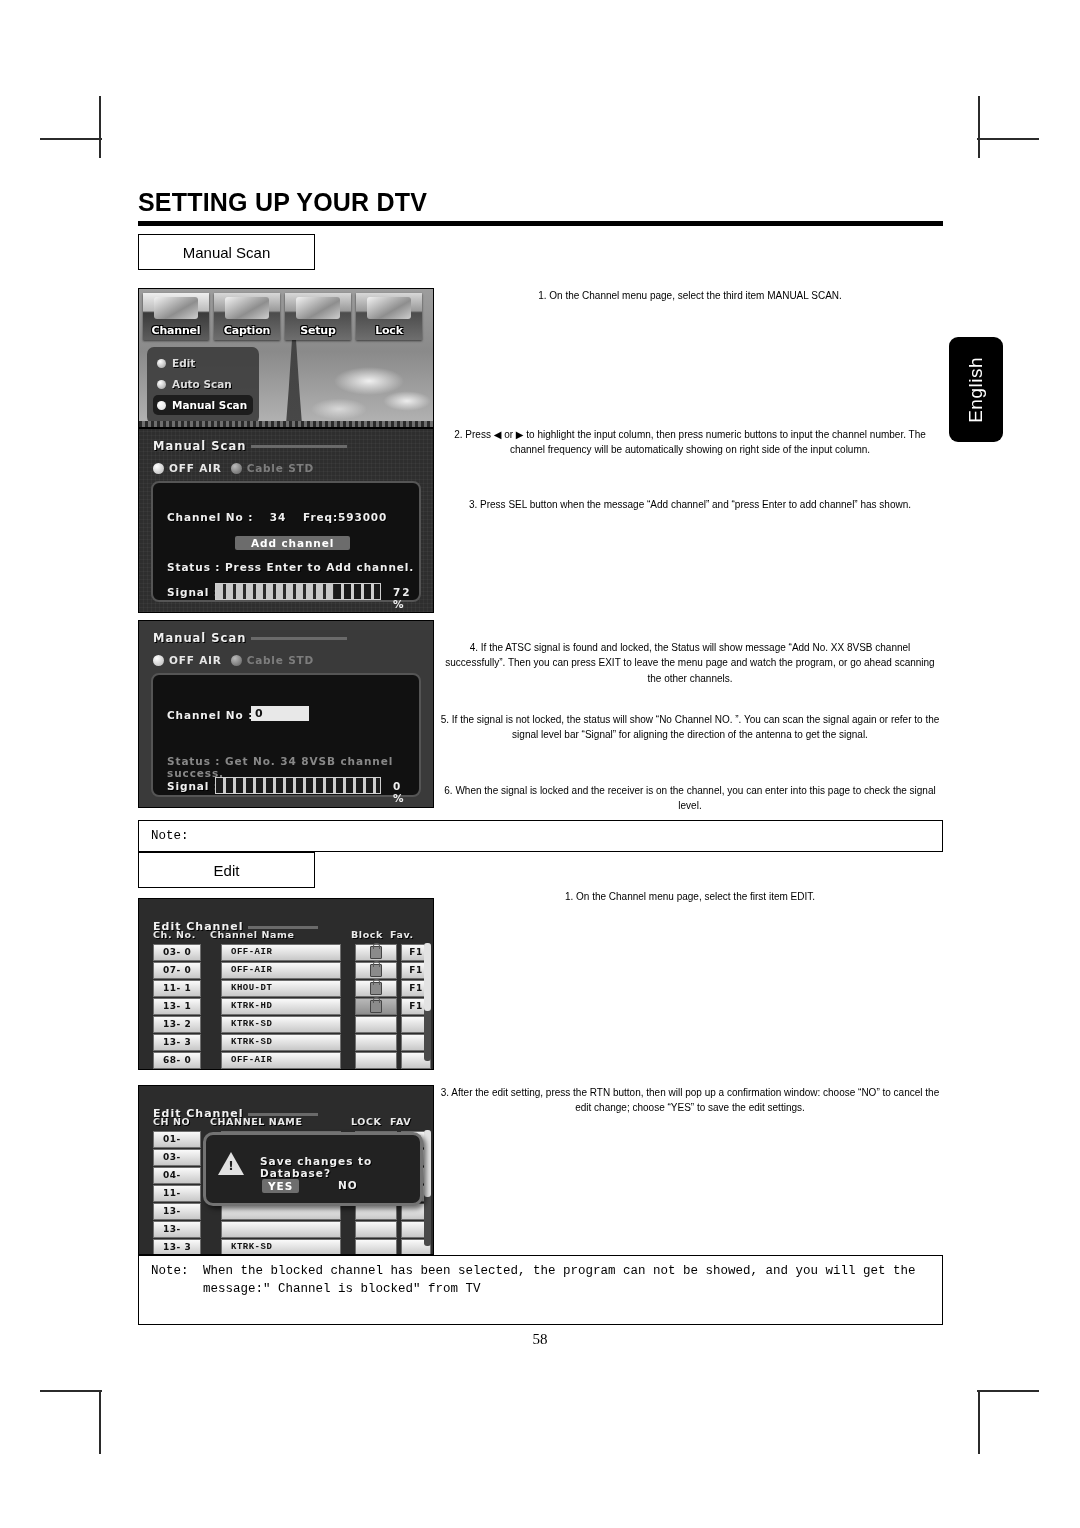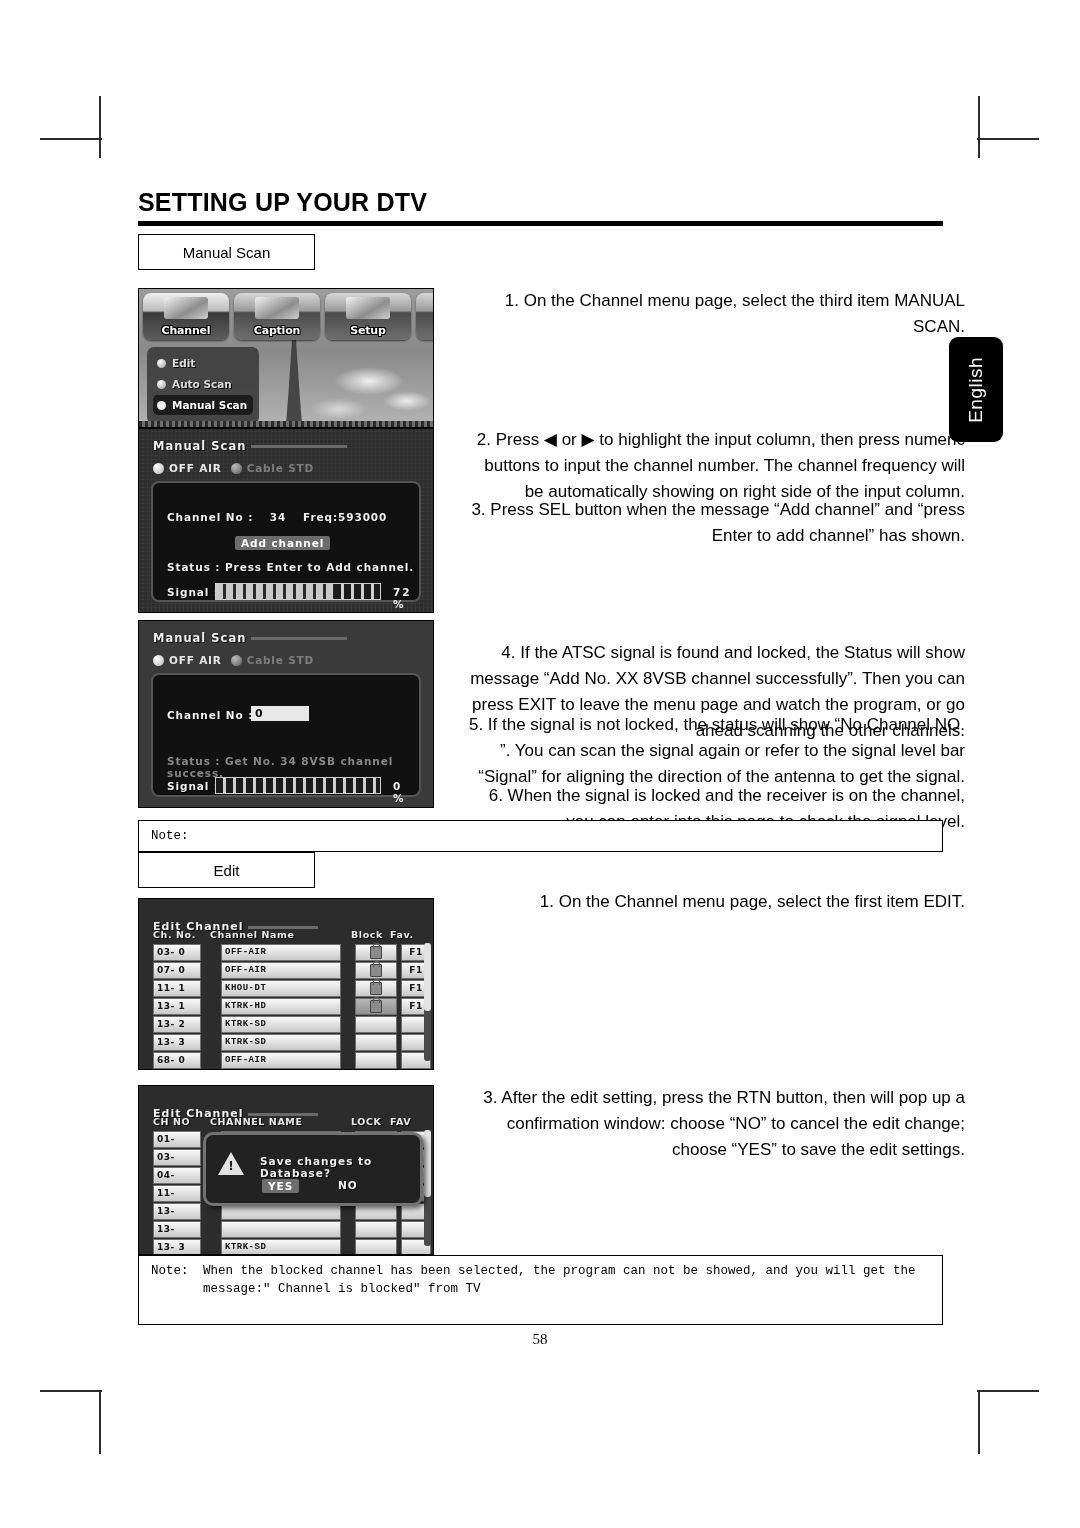--- a/index.html
+++ b/index.html
@@ -79,25 +79,25 @@
     font-family: Liberation Mono, monospace;
   }
   .note-label { width: 52px; flex: none; }
   .note-text  { flex: 1; }
   #note-1 { left: 138px; top: 820px; width: 805px; height: 32px; align-items: center; }
   #note-2 { left: 138px; top: 1255px; width: 805px; height: 70px; align-items: flex-start; }
 
   
   .para {
     position: absolute;
-    left: 465px;
+    left: 440px;
     width: 500px;
-    font-size: 17px;
+    font-size: 10px;
     line-height: 1.53;
-    text-align: right;
+    text-align: center;
   }
   #p1 { top: 288px; }
   #p2 { top: 427px; }
   #p3 { top: 497px; }
   #p4 { top: 640px; }
   #p5 { top: 712px; }
   #p6 { top: 783px; }
   #e1 { top: 889px; }
   #e2 { top: 926px; }
   #e3 { top: 1085px; }
@@ -154,21 +154,21 @@
       linear-gradient(180deg,#9d9d9d 0%,#8a8a8a 45%,#b4b4b4 100%);
   }
   #shot-menu .tower {
     position:absolute; left:144px; top:40px; width:22px; height:100px;
     background:
       linear-gradient(180deg, rgba(60,60,60,0) 0 8px, rgba(60,60,60,.9) 8px);
     clip-path: polygon(44% 0%, 56% 0%, 74% 60%, 88% 100%, 12% 100%, 26% 60%);
   }
   #shot-menu .tabrow { position:absolute; left:4px; top:4px; display:flex; gap:5px; z-index:3; }
   #shot-menu .tab {
-    width:86px; height:47px; border-radius:8px;
+    width:66px; height:47px; border-radius:0;
     background: linear-gradient(180deg,#d8d8d8 0%,#9a9a9a 38%,#4c4c4c 42%,#6e6e6e 100%);
     position:relative; box-shadow: 0 1px 2px rgba(0,0,0,.6);
   }
   #shot-menu .tab .ic {
     position:absolute; left:50%; top:4px; transform:translateX(-50%);
     width:44px; height:22px; border-radius:3px;
     background: linear-gradient(150deg,#f2f2f2,#8e8e8e 60%,#cfcfcf);
   }
   #shot-menu .tab .tl {
     position:absolute; left:0; right:0; bottom:3px; text-align:center;
@@ -216,21 +216,21 @@
   .ms-radios .r.off { color:#7d7d7d; }
   .ms-radios .r.off .dot { background: radial-gradient(circle at 35% 30%,#bbb,#5e5e5e); }
   .ms-panel {
     position:absolute; left:12px; right:12px; top:52px; bottom:10px;
     background:#111; border:2px solid #555; border-radius:8px;
   }
   .ms-row { position:absolute; font-size:10.5px; font-weight:bold; color:#efefef; letter-spacing:.9px; text-shadow:1px 1px 0 #000; }
   .ms-chan  { left:14px; }
   .ms-freq  { left:150px; }
   .ms-addbtn {
-    position:absolute; left:82px; padding:1px 6px; background:#6c6c6c; color:#fff;
+    position:absolute; left:82px; padding:1px 16px; background:#6c6c6c; color:#fff;
     font-size:10.5px; font-weight:bold; letter-spacing:.9px; border-radius:2px;
   }
   .ms-status { left:14px; }
   .ms-signal-label { left:14px; }
   .ms-bar {
     position:absolute; height:17px; border:1px solid #cfcfcf; box-sizing:border-box;
     background: repeating-linear-gradient(90deg,#c9c9c9 0 7px,#2a2a2a 7px 10px);
   }
   .ms-bar .unfilled {
     position:absolute; right:0; top:0; bottom:0;
@@ -260,21 +260,21 @@
   .h-no   { left:0; }
   .h-name { left:57px; }
   .h-blk  { left:198px; }
   .h-fav  { left:237px; }
   .ec-rows { position:absolute; left:14px; top:45px; right:12px; }
   .ec-row { display:flex; height:16.5px; margin-bottom:1.5px; align-items:stretch; }
   .ec-cell {
     background: linear-gradient(180deg,#fafafa,#c8c8c8);
     border:1px solid #6f6f6f; box-sizing:border-box;
     font-size:9px; font-weight:bold; color:#111; letter-spacing:.5px;
-    display:flex; align-items:center; padding-left:3px;
+    display:flex; align-items:center; padding-left:9px;
   }
   .c-no   { width:48px; flex:none; }
   .c-name { width:120px; flex:none; margin-left:20px;font-family:Liberation Mono, monospace; }
   .c-blk  { width:42px; flex:none; margin-left:14px; justify-content:center; padding:0; }
   .c-fav  { width:30px; flex:none; margin-left:4px; justify-content:center; padding:0; }
   .lockico {
     width:10px; height:11px; background:#8b8b8b; border:1px solid #444; border-radius:1px;
     position:relative;
   }
   .lockico::before {

